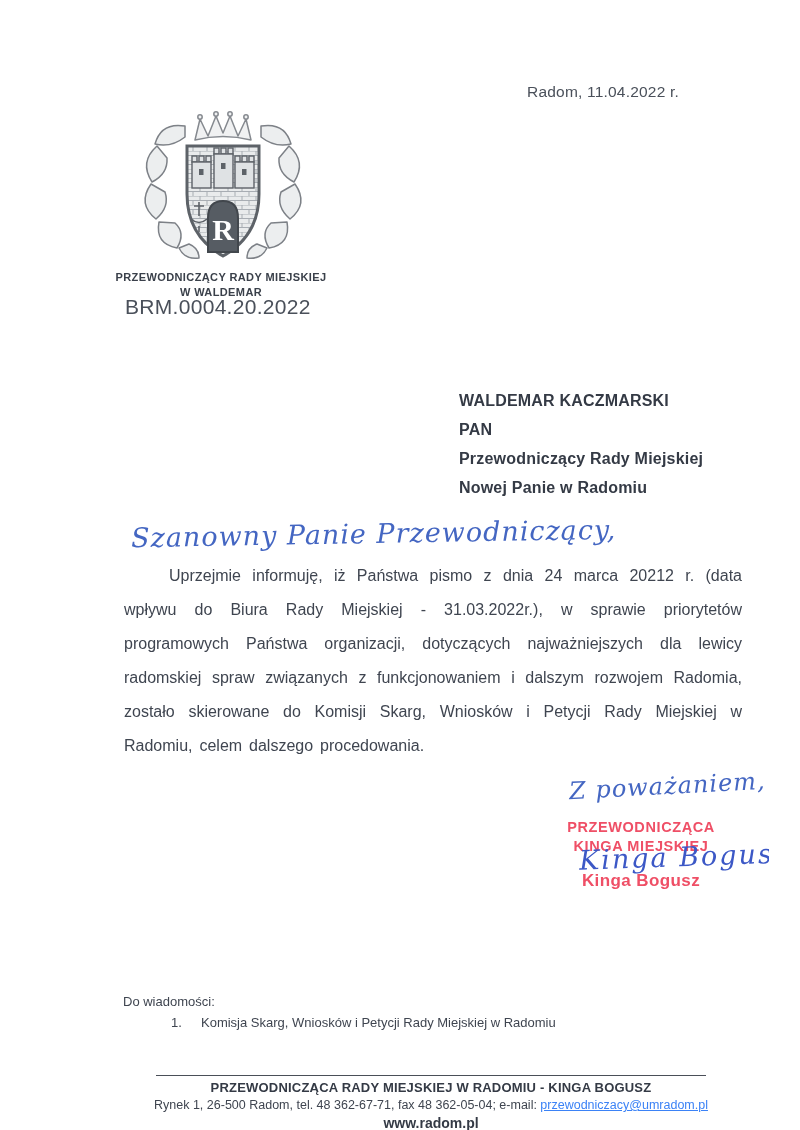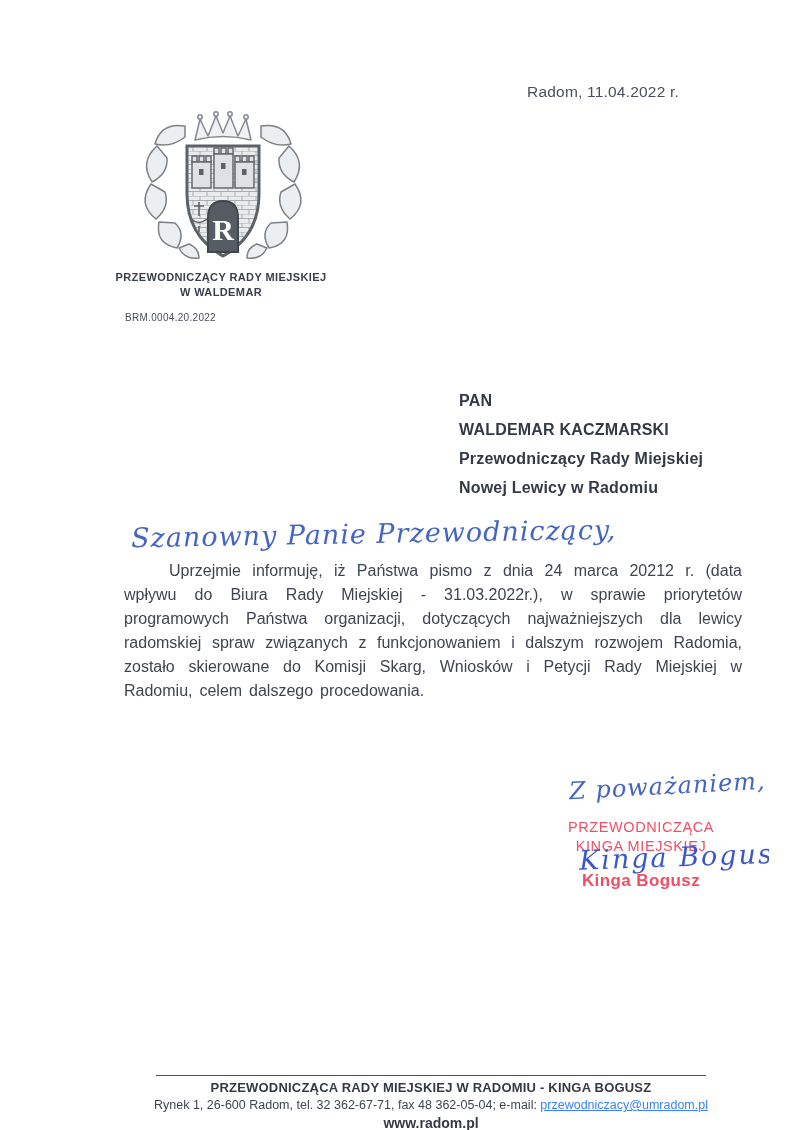--- a/index.html
+++ b/index.html
@@ -43,22 +43,22 @@
     text-align: center;
     font-size: 11px;
     font-weight: bold;
     letter-spacing: 0.4px;
     line-height: 15px;
     color: #3a404a;
   }
   .reference {
     position: absolute;
     left: 94px;
-    top: 300px;
-    font-size: 10px;
+    top: 283px;
+    font-size: 21px;
     color: #4a505a;
     letter-spacing: 0.3px;
   }
 
   
   .recipient {
     position: absolute;
     left: 428px;
     top: 374px;
     font-size: 16px;
@@ -93,39 +93,39 @@
     white-space: nowrap;
   }
 
   
   .body-text {
     position: absolute;
     left: 93px;
     top: 547px;
     width: 618px;
     font-size: 16px;
-    line-height: 24px;
+    line-height: 34px;
     text-align: justify;
     color: #3f4550;
     word-spacing: 2.5px;
   }
   .body-text p {
     margin: 0;
     text-indent: 45px;
   }
 
   
   .stamp-title {
     position: absolute;
     left: 530px;
     top: 806px;
     width: 160px;
     text-align: center;
     color: #ef4f66;
-    font-weight: normal;
+    font-weight: bold;
     font-size: 14.5px;
     line-height: 19px;
     letter-spacing: 0.6px;
   }
   .signature-script {
     position: absolute;
     left: 548px;
     top: 829px;
     font-size: 27px;
     letter-spacing: 2px;
@@ -270,46 +270,52 @@
   </svg>
 
   <div class="office-caption">
     <div>PRZEWODNICZĄCY RADY MIEJSKIEJ</div>
     <div>W WALDEMAR</div>
   </div>
 
   <div class="reference">BRM.0004.20.2022</div>
 
   <div class="recipient">
+    <div>WALDEMAR KACZMARSKI</div>
     <div>PAN</div>
-    <div>WALDEMAR KACZMARSKI</div>
     <div>Przewodniczący Rady Miejskiej</div>
-    <div>Nowej Lewicy w Radomiu</div>
+    <div>Nowej Panie w Radomiu</div>
   </div>
 
   <div class="handwriting salutation">Szanowny Panie Przewodniczący,</div>
 
   <div class="body-text">
     <p>Uprzejmie informuję, iż Państwa pismo z dnia 24 marca 20212 r. (data wpływu do Biura Rady Miejskiej - 31.03.2022r.), w sprawie priorytetów programowych Państwa organizacji, dotyczących najważniejszych dla lewicy radomskiej spraw związanych z funkcjonowaniem i dalszym rozwojem Radomia, zostało skierowane do Komisji Skarg, Wniosków i Petycji Rady Miejskiej w Radomiu, celem dalszego procedowania.</p>
   </div>
 
   <div class="handwriting valediction">Z poważaniem,</div>
 
   <div class="stamp-title">
     <div>PRZEWODNICZĄCA</div>
     <div>KINGA MIEJSKIEJ</div>
   </div>
 
   <div class="handwriting signature-script">Kinga Bogusz</div>
 
   <div class="stamp-name">Kinga Bogusz</div>
 
+  <div class="cc">
+    <div>Do wiadomości:</div>
+    <div class="cc-item">
+      <span class="cc-num">1.</span><span>Komisja Skarg, Wniosków i Petycji Rady Miejskiej w Radomiu</span>
+    </div>
+  </div>
 
   <div class="footer">
     <hr class="footer-rule">
     <div class="footer-line1">PRZEWODNICZĄCA RADY MIEJSKIEJ W RADOMIU - KINGA BOGUSZ</div>
     <div class="footer-line2">
-      <span>Rynek 1, 26-600 Radom, tel. 32 362-67-71, fax 48 362-05-04; e-mail: </span><a class="footer-email">przewodniczacy@umradom.pl</a>
+      <span>Rynek 1, 26-500 Radom, tel. 48 362-67-71, fax 48 362-05-04; e-mail: </span><a class="footer-email">przewodniczacy@umradom.pl</a>
     </div>
     <div class="footer-line3">www.radom.pl</div>
   </div>
 
 </div>
 
 </body></html>

